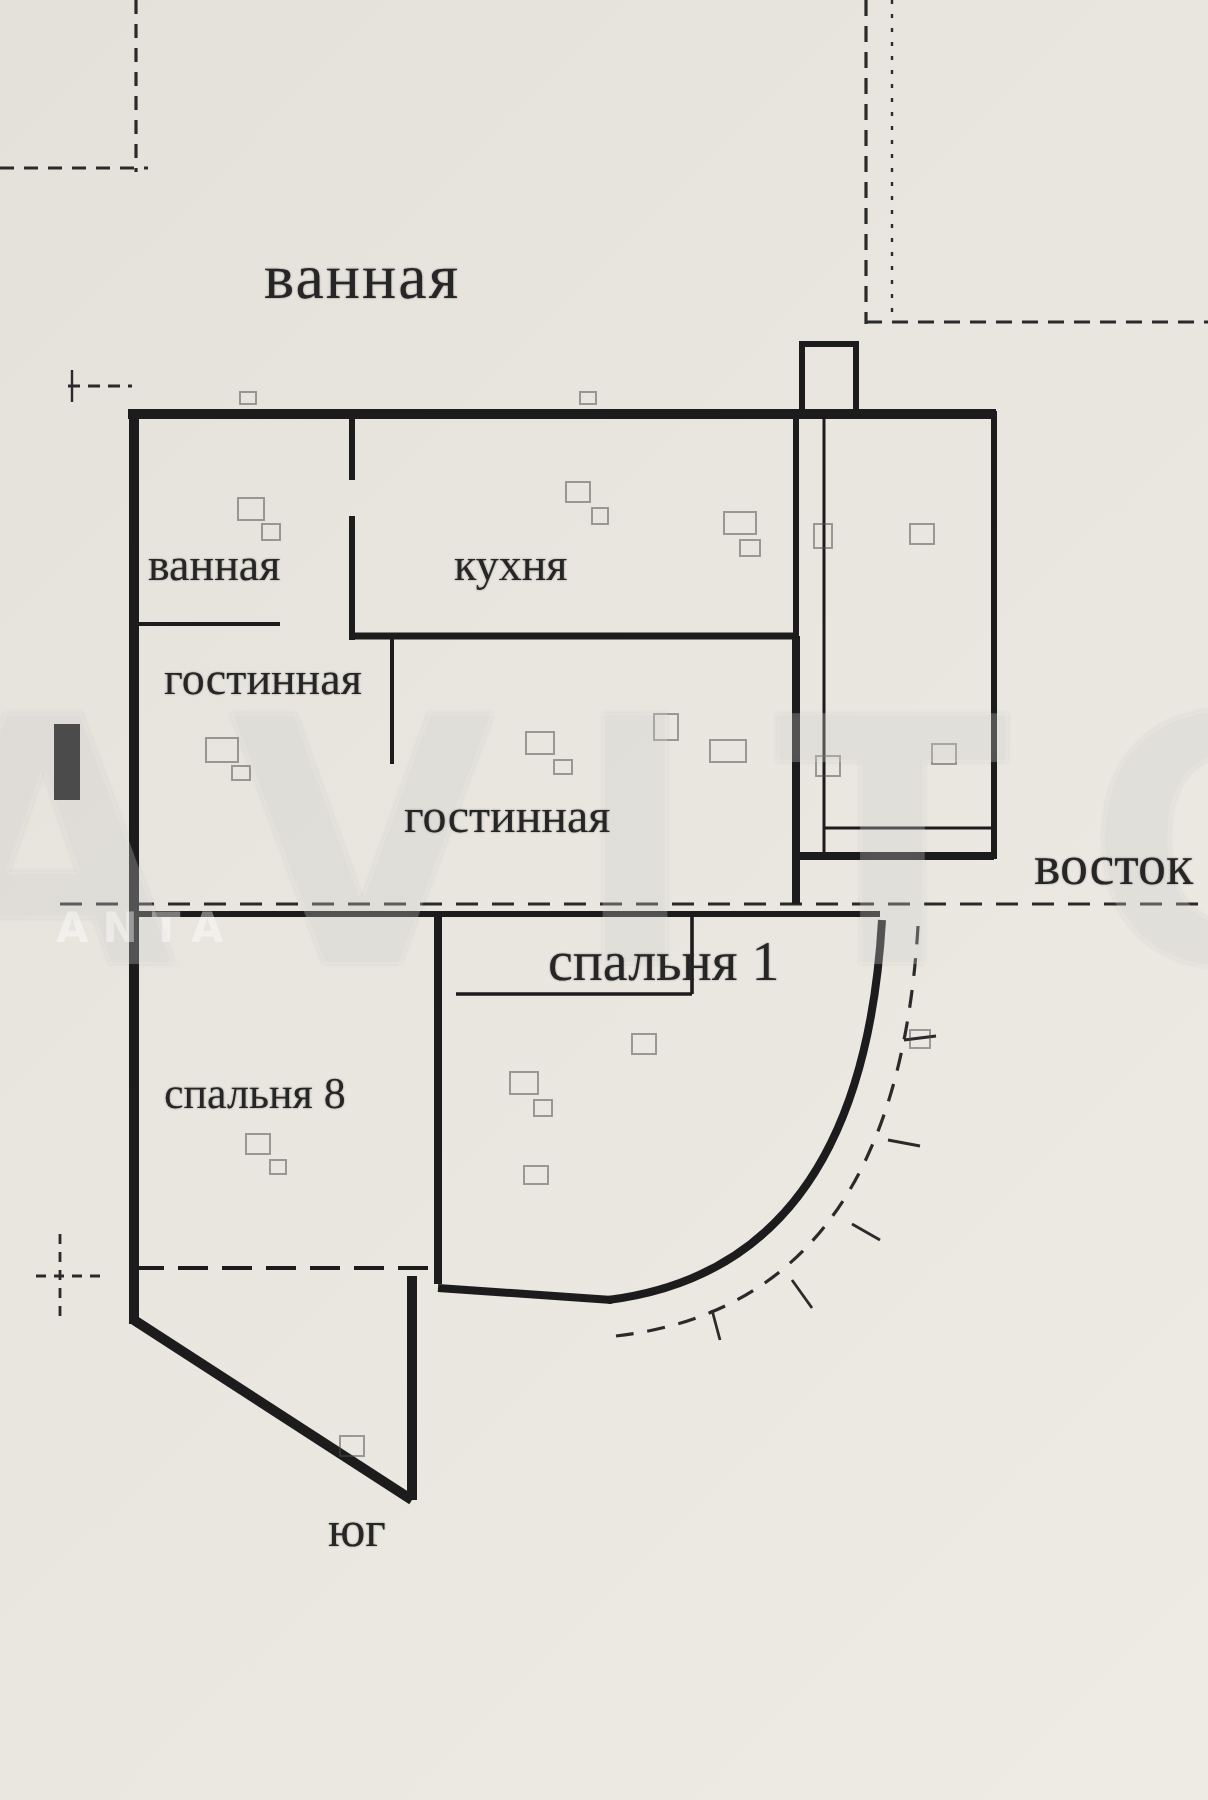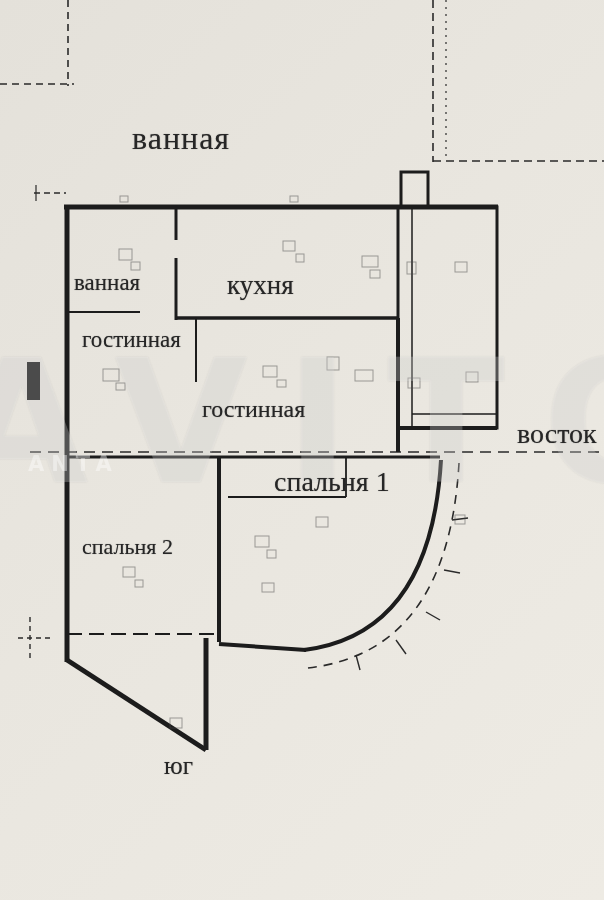--- a/index.html
+++ b/index.html
@@ -13,21 +13,21 @@
   .plan-svg{position:absolute;left:0;top:0;}
   .label{
     position:absolute;
     color:#262626;
     text-shadow:0 0 1px rgba(50,50,50,.55);
     white-space:nowrap;
     user-select:none;
   }
   .lbl-north{left:132px;top:120px;font-size:32px;letter-spacing:1px;}
   .lbl-bathroom{left:74px;top:270px;font-size:23px;}
-  .lbl-kitchen{left:227px;top:270px;font-size:27px;}
+  .lbl-kitchen{left:227px;top:270px;font-size:23px;}
   .lbl-hallway{left:82px;top:327px;font-size:23px;}
   .lbl-living{left:202px;top:396px;font-size:24px;}
   .lbl-bedroom1{left:237px;top:466px;font-size:28px;margin-left:37px;}
   .lbl-bedroom2{left:82px;top:534px;font-size:22px;}
   .lbl-east{left:517px;top:418px;font-size:28px;text-align:center;}
   .lbl-south{left:164px;top:752px;font-size:25px;}
   .wm-large{
     position:absolute;left:-45px;top:322px;
     font-family:"DejaVu Sans", sans-serif;
     font-weight:700;font-size:172px;letter-spacing:38px;
@@ -140,15 +140,15 @@
 
   <span class="label lbl-north">ванная</span>
   <span class="label lbl-east">восток</span>
   <span class="label lbl-south">юг</span>
 
   <span class="label lbl-bathroom">ванная</span>
   <span class="label lbl-kitchen">кухня</span>
   <span class="label lbl-hallway">гостинная</span>
   <span class="label lbl-living">гостинная</span>
   <span class="label lbl-bedroom1">спальня 1</span>
-  <span class="label lbl-bedroom2">спальня 2</span>
+  <span class="label lbl-bedroom2">спальня 8</span>
 
 </div>
 
 </body></html>

